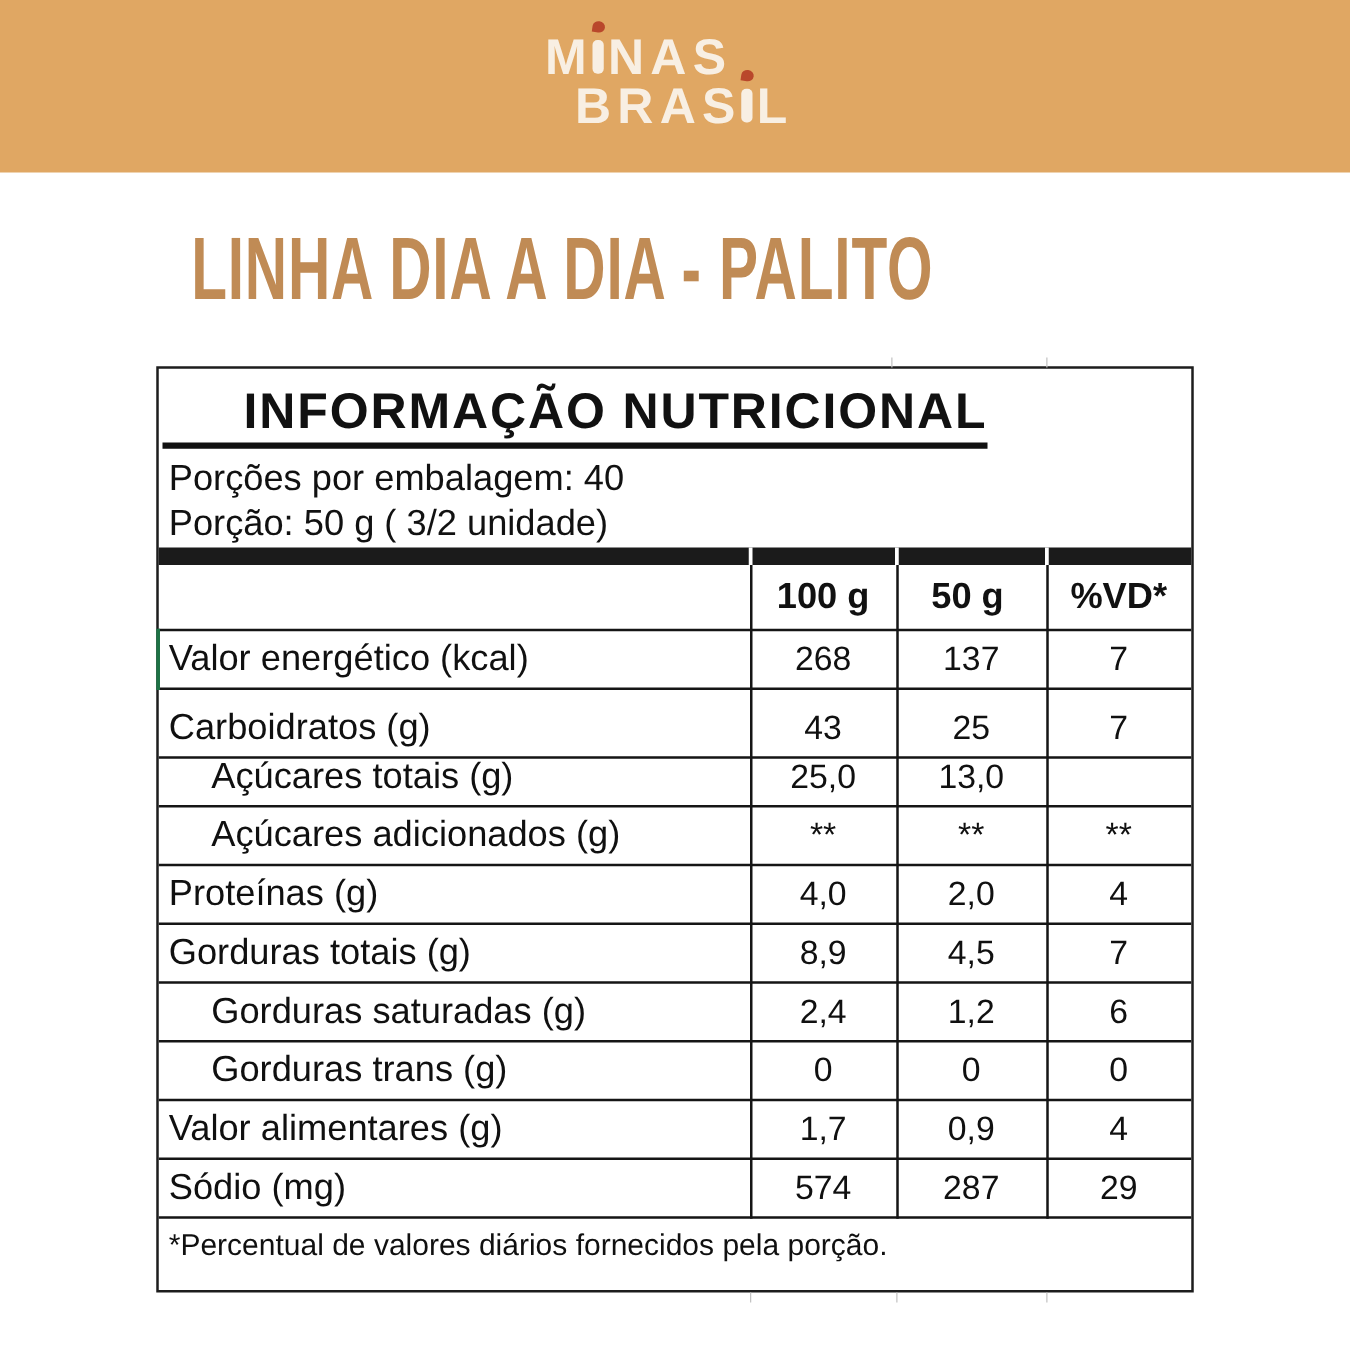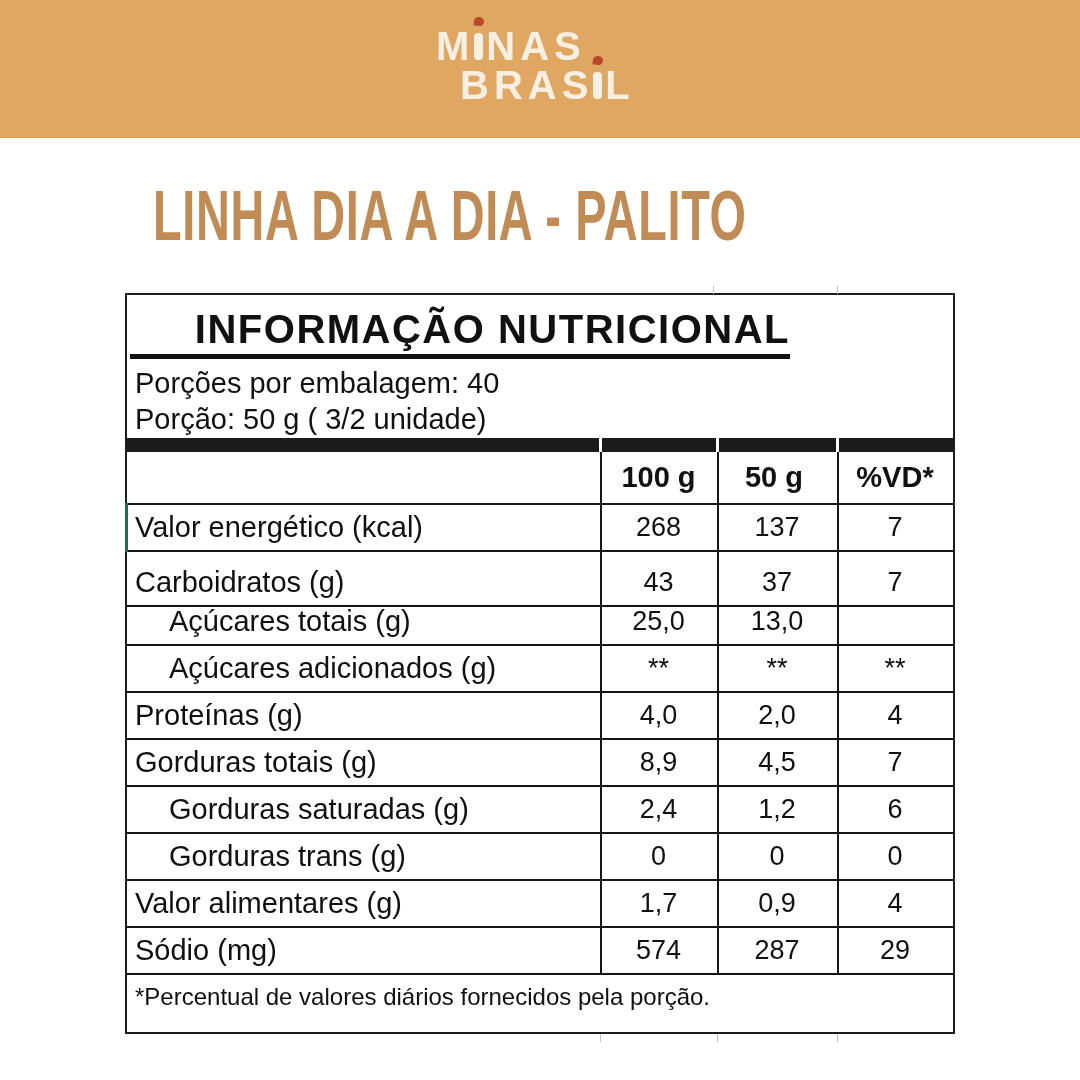--- a/index.html
+++ b/index.html
@@ -137,21 +137,21 @@
     <div class="lbl">Valor energético (kcal)</div>
     <div class="v v1">268</div>
     <div class="v v2">137</div>
     <div class="v v3">7</div>
   </div>
 
   <div class="row" style="top: 248px; margin-top: 17px;">
 
     <div class="lbl">Carboidratos (g)</div>
     <div class="v v1">43</div>
-    <div class="v v2">37</div>
+    <div class="v v2">25</div>
     <div class="v v3">7</div>
   </div>
 
   <div class="row" style="top: 304px;">
 
     <div class="lbl indent">Açúcares totais (g)</div>
     <div class="v v1">25,0</div>
     <div class="v v2">13,0</div>
     <div class="v v3"></div>
   </div>

